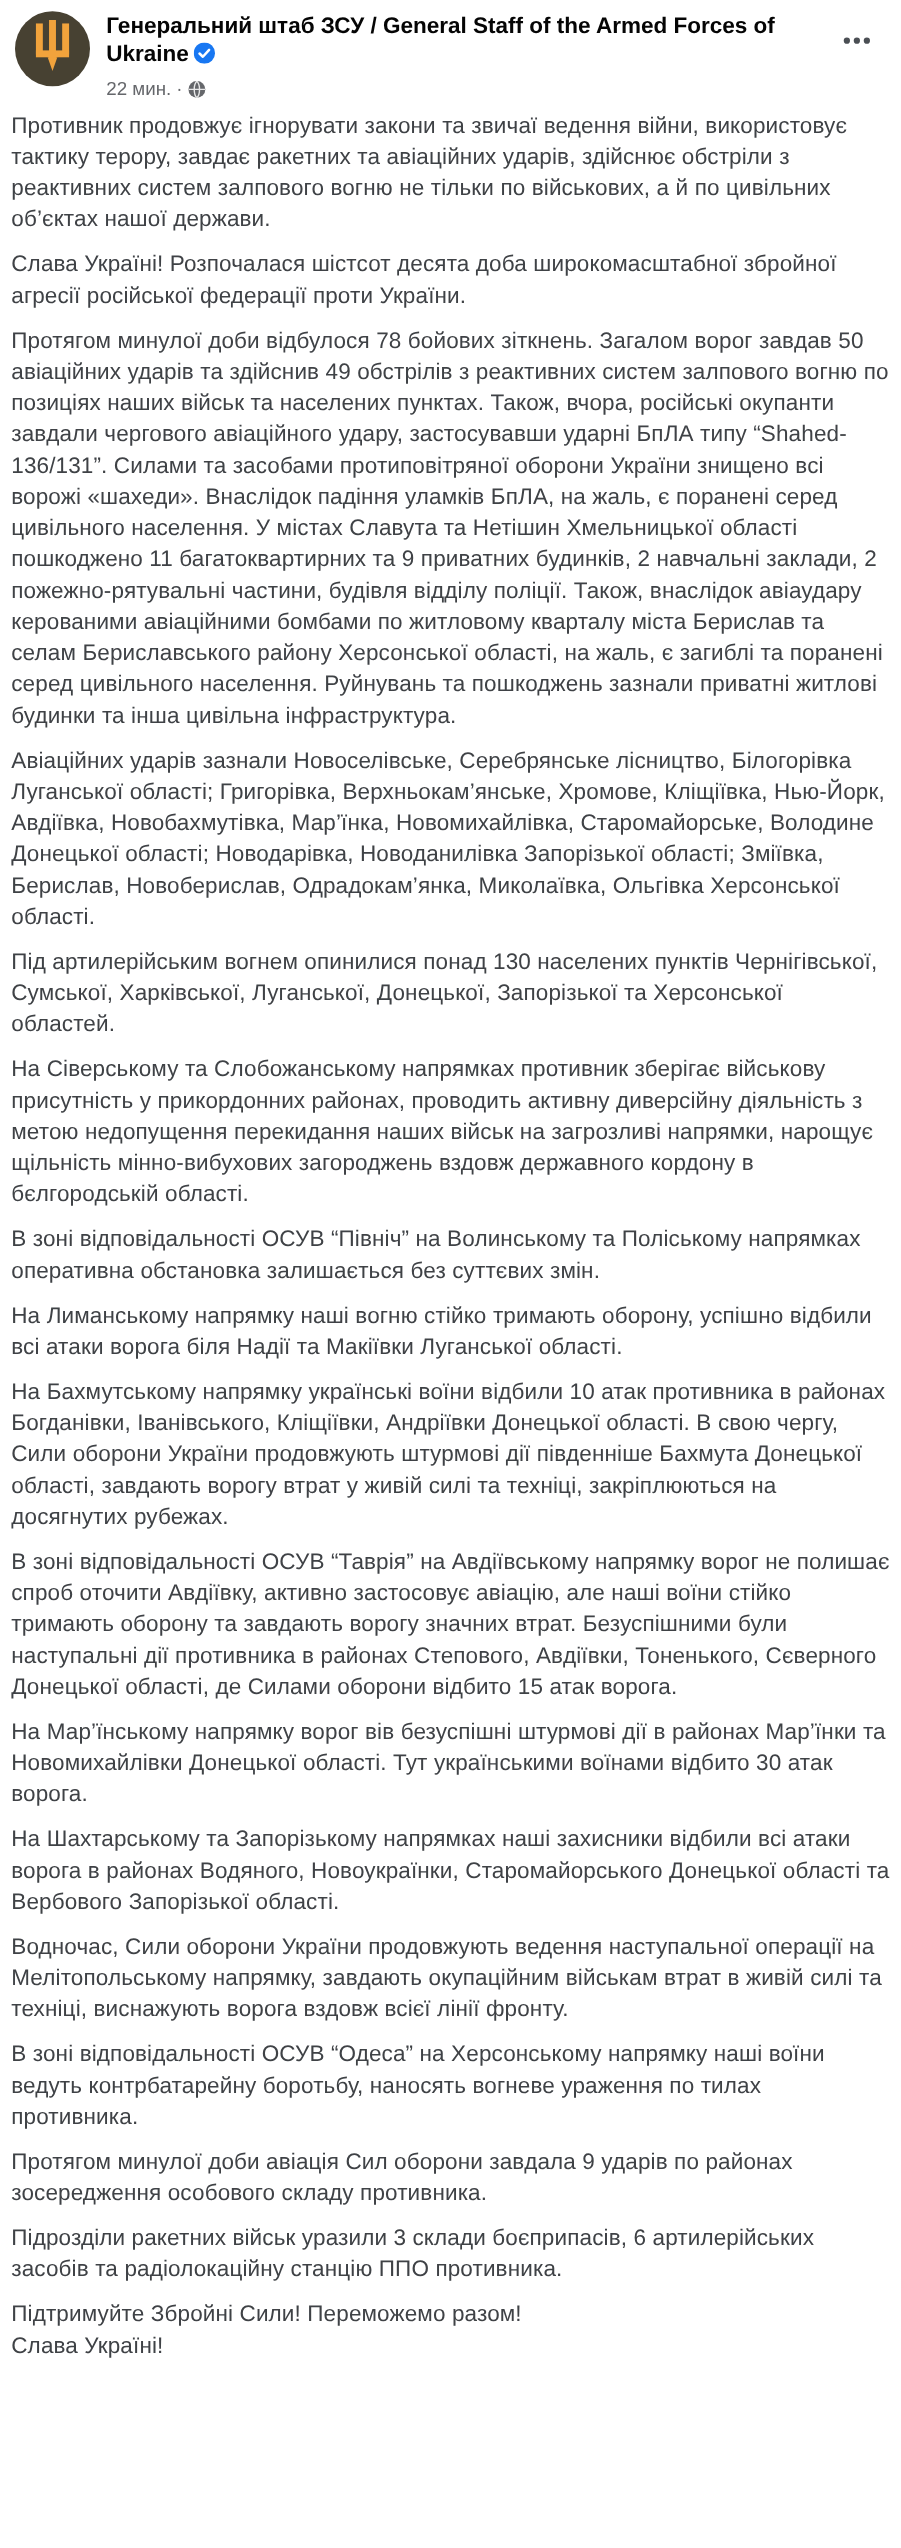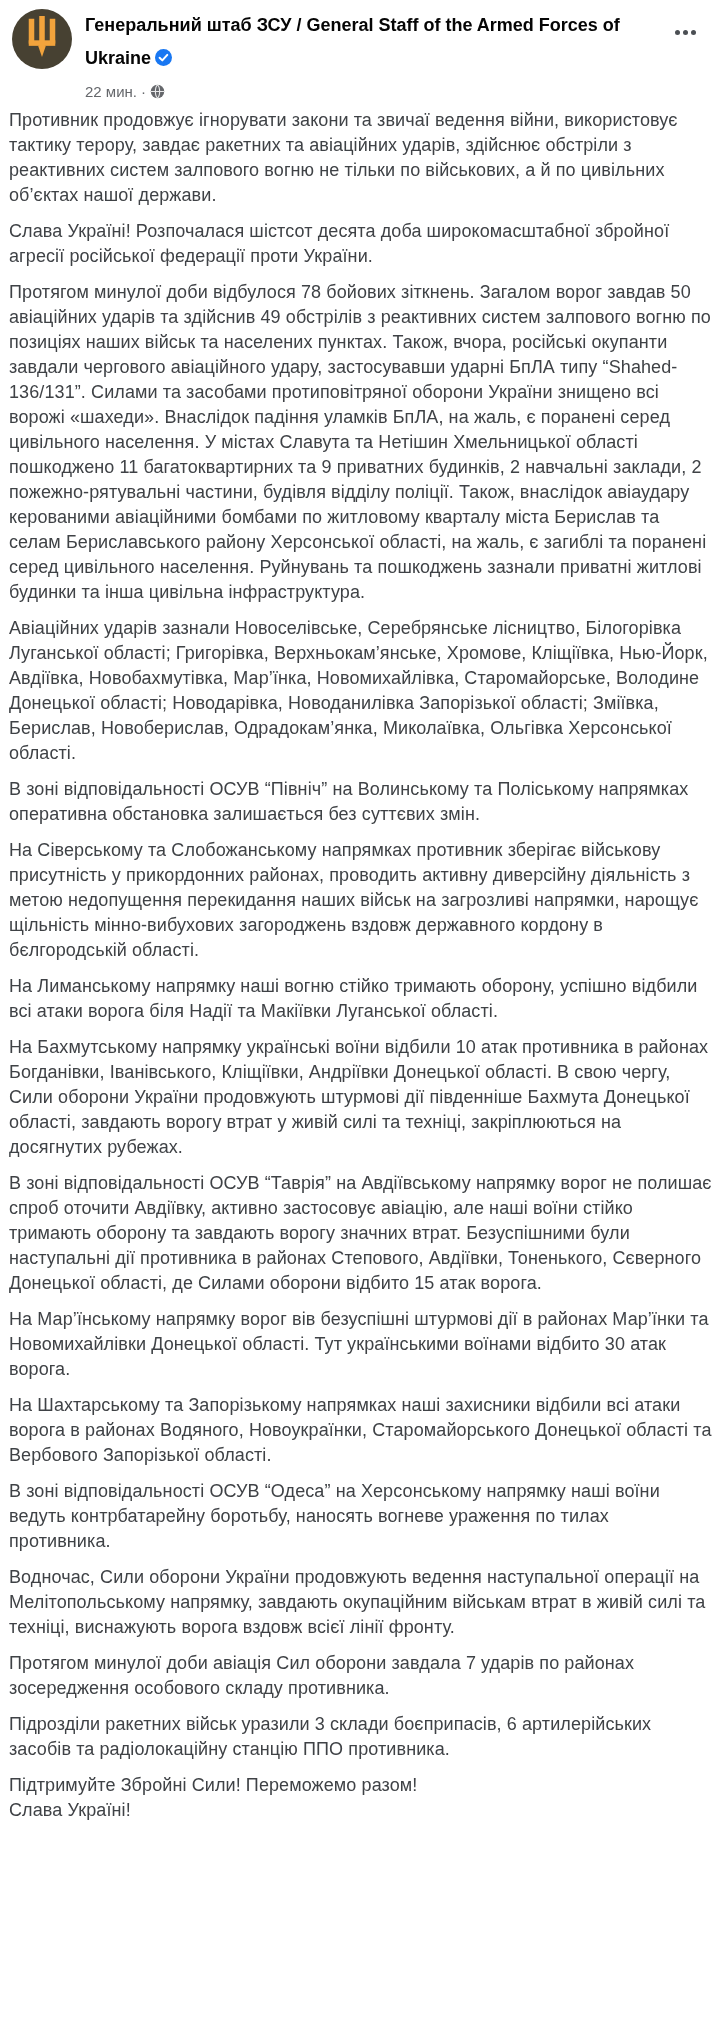--- a/index.html
+++ b/index.html
@@ -33,21 +33,21 @@
     cursor: pointer;
   }
   .header-info {
     margin-left: 13px;
     flex: 1;
     min-width: 0;
   }
   .page-name {
     max-width: 562px;
     font-size: 18px;
-    line-height: 33px;
+    line-height: 23px;
     font-weight: 700;
     color: #050505;
     cursor: pointer;
   }
   .verified-badge {
     display: inline-block;
     vertical-align: -2px;
     margin-left: 4px;
   }
   .meta {
@@ -142,28 +142,29 @@
       <i></i>
     </div>
 
   </div>
 
   <div class="post-text">
       <p>Противник продовжує ігнорувати закони та звичаї ведення війни, використовує тактику терору, завдає ракетних та авіаційних ударів, здійснює обстріли з реактивних систем залпового вогню не тільки по військових, а й по цивільних об’єктах нашої держави.</p>
       <p>Слава Україні! Розпочалася шістсот десята доба широкомасштабної збройної агресії російської федерації проти України.</p>
       <p>Протягом минулої доби відбулося 78 бойових зіткнень. Загалом ворог завдав 50 авіаційних ударів та здійснив 49 обстрілів з реактивних систем залпового вогню по позиціях наших військ та населених пунктах. Також, вчора, російські окупанти завдали чергового авіаційного удару, застосувавши ударні БпЛА типу “Shahed-136/131”. Силами та засобами протиповітряної оборони України знищено всі ворожі «шахеди». Внаслідок падіння уламків БпЛА, на жаль, є поранені серед цивільного населення. У містах Славута та Нетішин Хмельницької області пошкоджено 11 багатоквартирних та 9 приватних будинків, 2 навчальні заклади, 2 пожежно-рятувальні частини, будівля відділу поліції. Також, внаслідок авіаудару керованими авіаційними бомбами по житловому кварталу міста Берислав та селам Бериславського району Херсонської області, на жаль, є загиблі та поранені серед цивільного населення. Руйнувань та пошкоджень зазнали приватні житлові будинки та інша цивільна інфраструктура.</p>
       <p>Авіаційних ударів зазнали Новоселівське, Серебрянське лісництво, Білогорівка Луганської області; Григорівка, Верхньокам’янське, Хромове, Кліщіївка, Нью-Йорк, Авдіївка, Новобахмутівка, Мар’їнка, Новомихайлівка, Старомайорське, Володине Донецької області; Новодарівка, Новоданилівка Запорізької області; Зміївка, Берислав, Новоберислав, Одрадокам’янка, Миколаївка, Ольгівка Херсонської області.</p>
+      <p>Під артилерійським вогнем опинилися понад 130 населених пунктів Чернігівської, Сумської, Харківської, Луганської, Донецької, Запорізької та Херсонської областей.</p>
+      <p>На Сіверському та Слобожанському напрямках противник зберігає військову присутність у прикордонних районах, проводить активну диверсійну діяльність з метою недопущення перекидання наших військ на загрозливі напрямки, нарощує щільність мінно-вибухових загороджень  вздовж державного кордону в бєлгородській області.</p>
       <p>В зоні відповідальності ОСУВ “Північ” на Волинському та Поліському напрямках оперативна обстановка залишається без суттєвих змін.</p>
-      <p>На Сіверському та Слобожанському напрямках противник зберігає військову присутність у прикордонних районах, проводить активну диверсійну діяльність з метою недопущення перекидання наших військ на загрозливі напрямки, нарощує щільність мінно-вибухових загороджень  вздовж державного кордону в бєлгородській області.</p>
       <p>На Лиманському напрямку наші вогню стійко тримають оборону, успішно відбили всі атаки ворога біля Надії та Макіївки Луганської області.</p>
       <p>На Бахмутському напрямку українські воїни відбили 10 атак противника в районах Богданівки, Іванівського, Кліщіївки, Андріївки Донецької області. В свою чергу, Сили оборони України продовжують штурмові дії південніше Бахмута Донецької області, завдають ворогу втрат у живій силі та техніці, закріплюються на досягнутих рубежах.</p>
       <p>В зоні відповідальності ОСУВ “Таврія” на Авдіївському напрямку ворог не полишає спроб оточити Авдіївку, активно застосовує авіацію, але наші воїни стійко тримають оборону та завдають ворогу значних втрат. Безуспішними були наступальні дії противника в районах Степового, Авдіївки, Тоненького, Сєверного Донецької області, де Силами оборони відбито 15 атак ворога.</p>
       <p>На Мар’їнському напрямку ворог вів безуспішні штурмові дії в районах Мар’їнки та Новомихайлівки Донецької області. Тут українськими воїнами відбито 30 атак ворога.</p>
       <p>На Шахтарському та Запорізькому напрямках наші захисники відбили всі атаки ворога в районах Водяного, Новоукраїнки, Старомайорського Донецької області та Вербового Запорізької області.</p>
+      <p>Водночас, Сили оборони України продовжують ведення наступальної операції на Мелітопольському напрямку, завдають окупаційним військам втрат в живій силі та техніці, виснажують ворога вздовж всієї лінії фронту.</p>
       <p>В зоні відповідальності ОСУВ “Одеса” на Херсонському напрямку наші воїни ведуть контрбатарейну боротьбу, наносять вогневе ураження по тилах противника.</p>
-      <p>Водночас, Сили оборони України продовжують ведення наступальної операції на Мелітопольському напрямку, завдають окупаційним військам втрат в живій силі та техніці, виснажують ворога вздовж всієї лінії фронту.</p>
-      <p>Протягом минулої доби авіація Сил оборони завдала 7 ударів по районах зосередження особового складу противника.</p>
+      <p>Протягом минулої доби авіація Сил оборони завдала 9 ударів по районах зосередження особового складу противника.</p>
       <p>Підрозділи ракетних військ уразили 3 склади боєприпасів, 6 артилерійських засобів  та радіолокаційну станцію ППО противника.</p>
       <p>Підтримуйте Збройні Сили! Переможемо разом!
 Слава Україні!</p>
     </div>
 
 </div>
 
 </body></html>

